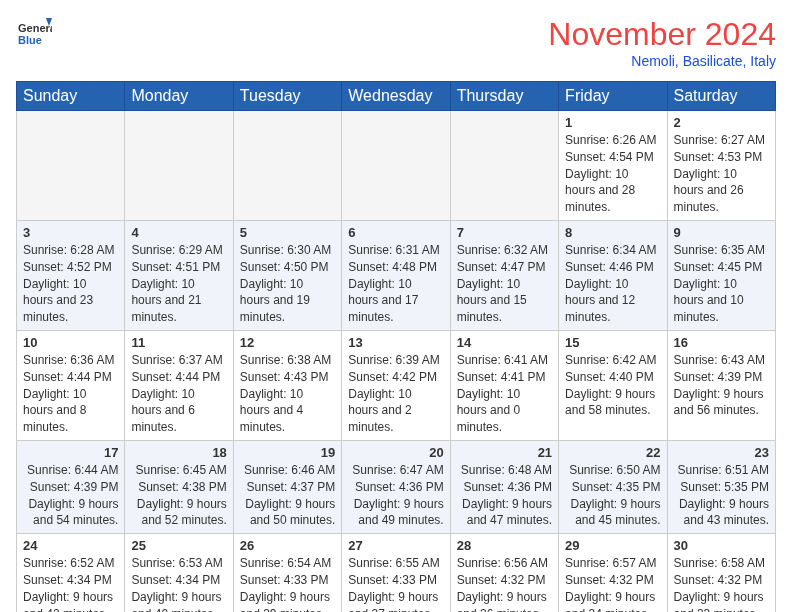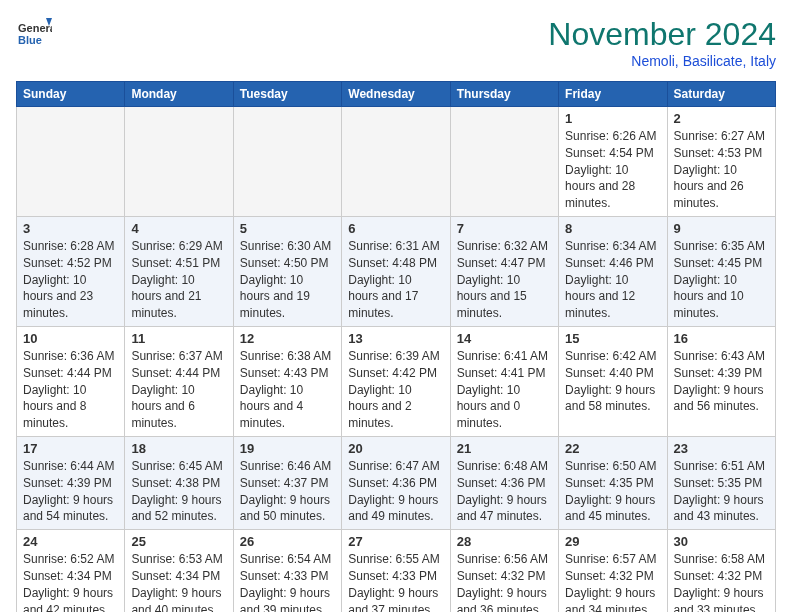--- a/index.html
+++ b/index.html
@@ -20,36 +20,36 @@
       display: flex;
       align-items: center;
       gap: 4px;
     }
     .title-block {
       text-align: right;
     }
     .month-title {
       font-size: 32px;
       font-weight: normal;
-      color: #0f766e;
+      color: #ef4444;
     }
     .location {
       font-size: 14px;
       color: #1d4ed8;
     }
     .calendar {
       width: 100%;
       border-collapse: collapse;
       border: 1px solid #ccc;
     }
     .calendar th {
       background: #2563b0;
       color: #fff;
-      font-size: 12px;
-      font-weight: bold;
+      font-size: 16px;
+      font-weight: normal;
       padding: 5px 6px;
       text-align: left;
       border: 1px solid #1a4f9a;
     }
     .calendar td {
       vertical-align: top;
       padding: 4px 6px;
       border: 1px solid #ccc;
       width: 108px;
       min-height: 70px;
@@ -72,21 +72,21 @@
       line-height: 1.4;
     }
     tr:nth-child(odd) td:not(.empty) {
       background: #fff;
     }
     tr:nth-child(even) td:not(.empty) {
       background: #f0f4fa;
     }
     tr:nth-child(2) td { background: #fff; }
     tr:nth-child(3) td { background: #eef2f9; margin-top: 37px; }
-    tr:nth-child(4) td { background: #fff; }
+    tr:nth-child(4) td { background: #fff; text-align: right; }
     tr:nth-child(5) td { background: #eef2f9; }
     tr:nth-child(6) td { background: #fff; }
     tr:nth-child(7) td { background: #eef2f9; }
     td.empty { background: #f5f5f5 !important; }
   </style>
 </head>
 <body>
 
 <div class="header">
   <div class="logo">

